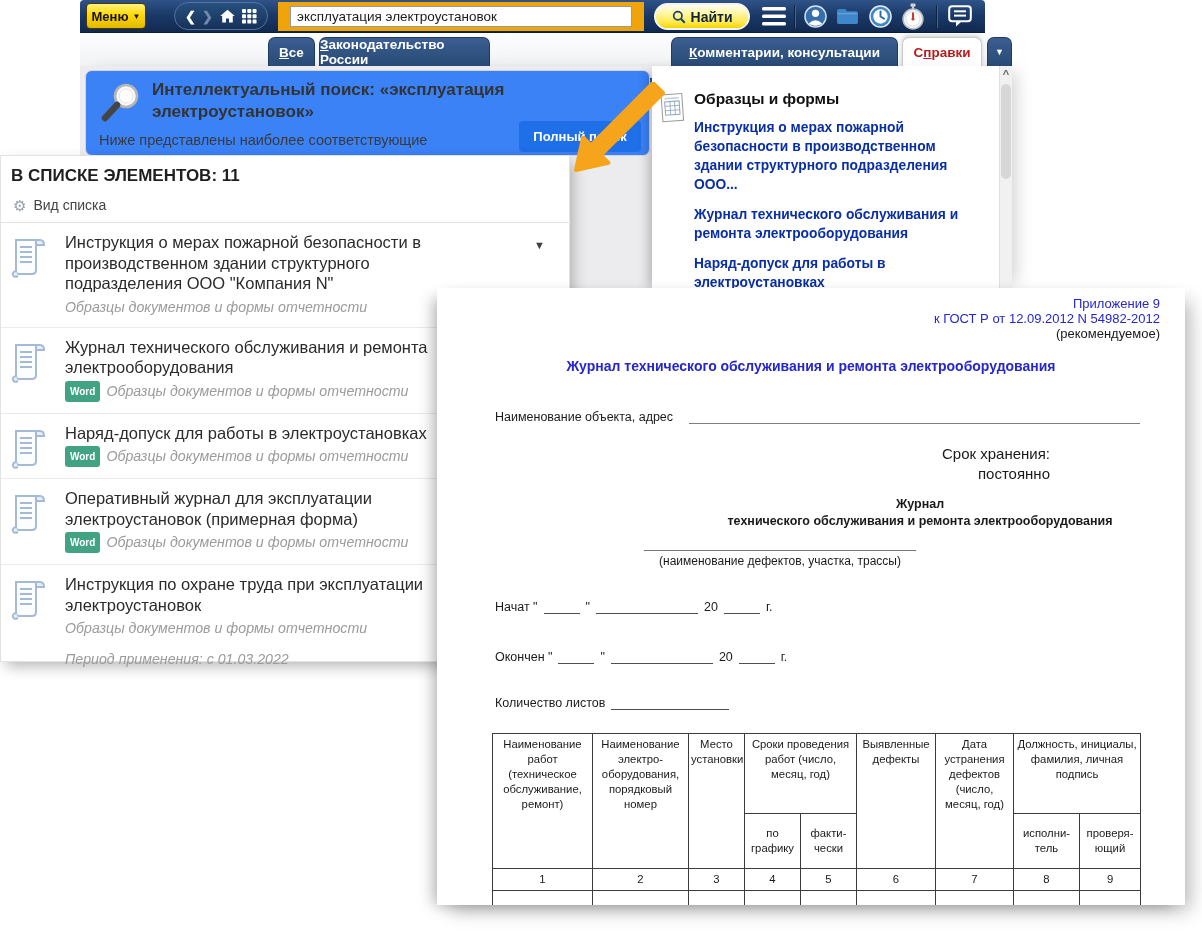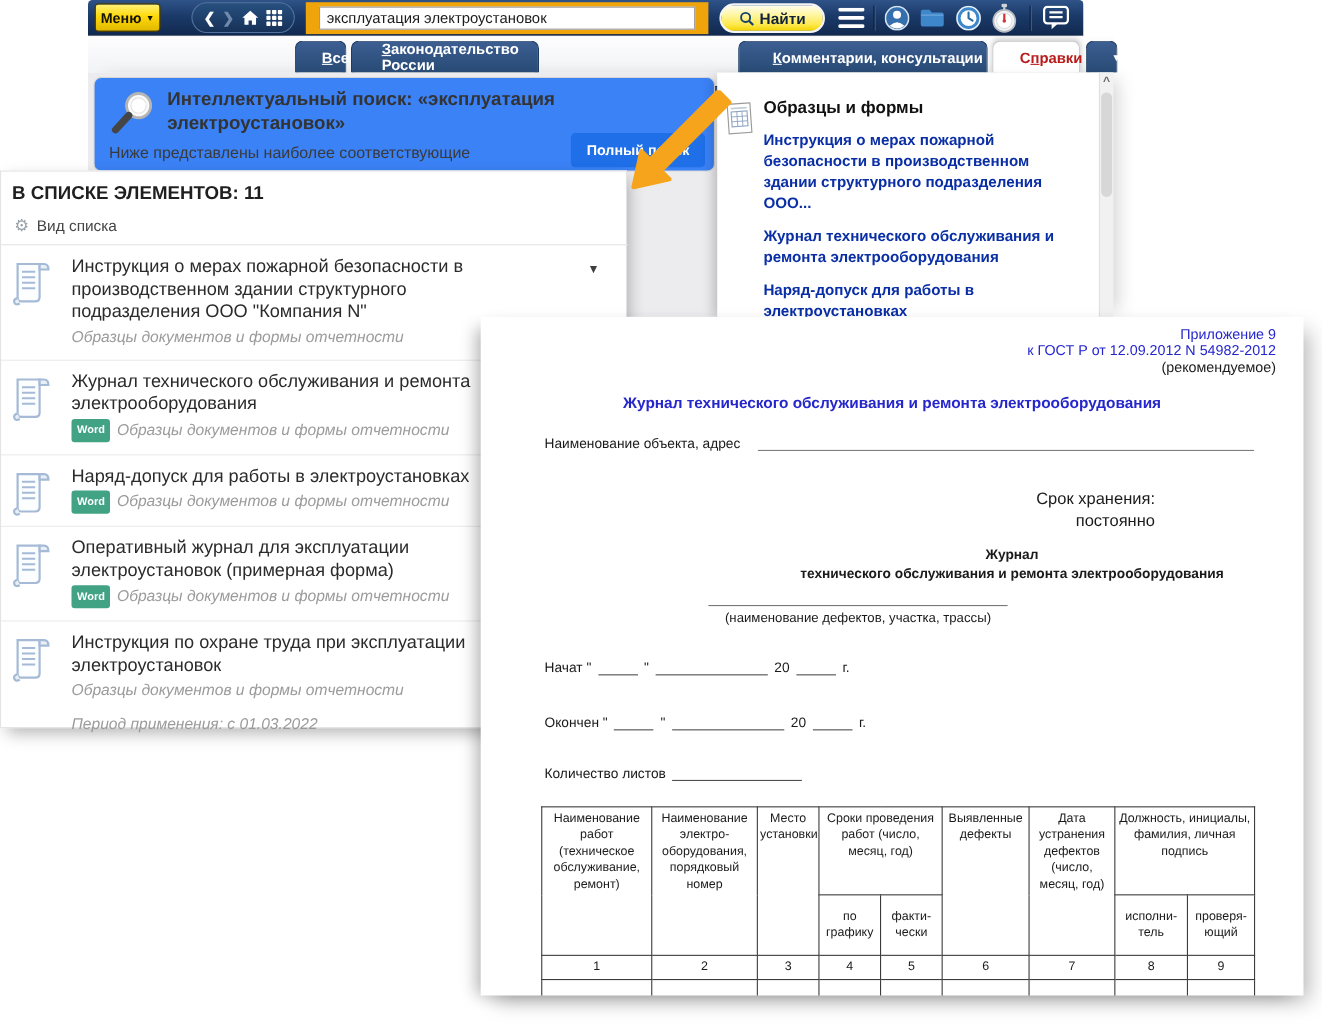--- a/index.html
+++ b/index.html
@@ -17,21 +17,21 @@
   .nav-b{color:#fff;font-size:13px;font-weight:bold;line-height:1;cursor:pointer;}
   .nav-dim{color:#7089ad;font-size:13px;font-weight:bold;line-height:1;}
   .srch-wrap{left:198px;top:2px;width:366px;height:29px;background:#f0a40c;}
   .srch-wrap input{position:absolute;left:12px;right:12px;top:4px;bottom:4px;width:342px;border:1px solid #9a9a9a;padding:0 6px;font-size:13.5px;color:#1c1c1c;font-family:"Liberation Sans",sans-serif;}
   .find-btn{left:574px;top:3px;width:96px;height:27px;border-radius:14px;background:linear-gradient(#fffdf0,#fff7a6 35%,#ffe94e 75%,#f2d300);border:2px solid #f4f4f4;display:flex;align-items:center;justify-content:center;gap:5px;font-size:14px;font-weight:bold;color:#10223c;cursor:pointer;}
   .tb-ic{display:flex;align-items:center;justify-content:center;cursor:pointer;}
   .sepline{width:0;height:23px;border-left:1px solid #0b2140;border-right:1px solid #44658e;}
 
   
   .tabstrip{left:0;top:33px;width:932px;height:33px;background:linear-gradient(#fdfdfe,#f2f3f5);}
-  .tab{top:37px;height:29px;border-radius:7px 7px 0 0;background:linear-gradient(#3c5e92,#284a74);border:1px solid #1e3c63;border-bottom:none;color:#fff;font-size:13.5px;font-weight:bold;display:flex;align-items:center;justify-content:center;cursor:pointer;padding-left:27px;}
+  .tab{top:37px;height:29px;border-radius:7px 7px 0 0;background:linear-gradient(#3c5e92,#284a74);border:1px solid #1e3c63;border-bottom:none;color:#fff;font-size:13.5px;font-weight:bold;display:flex;align-items:center;justify-content:center;cursor:pointer;}
   .tab .key{text-decoration:underline;}
   .tab.active{background:#fff;color:#b91c1c;border-color:#c9c9c9;box-shadow:0 -2px 4px rgba(0,0,0,.15);}
   .tab.ovf{font-size:9px;}
   .content-bg{left:0;top:66px;width:932px;height:224px;background:#ececee;box-shadow:10px 0 16px -6px rgba(0,0,0,.18);}
 
   
   .spanel{left:5px;top:70px;width:565px;height:86px;background:#3b82f6;border:1px solid #d5d5d5;border-radius:7px;}
   .sp-title{left:66px;top:8px;width:430px;font-size:17px;font-weight:bold;color:#333;line-height:22px;}
   .sp-sub{left:13px;top:61px;font-size:14.5px;color:#3a3a3a;}
   .full-btn{left:433px;top:50px;width:122px;height:31px;background:#1e6fe8;color:#fff;border-radius:4px;display:flex;align-items:center;justify-content:center;font-size:13px;font-weight:bold;cursor:pointer;}
@@ -59,21 +59,21 @@
   .li-title{font-size:16.5px;color:#2b2b2b;line-height:20.5px;}
   .li-sub{font-size:14.2px;font-style:italic;color:#9b9b9b;margin-top:4px;line-height:19px;}
   .badge{display:inline-block;background:#41a284;color:#fff;font-size:10px;font-weight:bold;font-style:normal;padding:1px 5px;border-radius:3px;margin-right:6px;position:relative;top:-1px;}
   .li-dd{position:absolute;right:24px;top:83px;font-size:11px;color:#3f3f3f;cursor:pointer;}
 
   
   .docp{left:437px;top:288px;width:748px;height:617px;background:#fff;z-index:3;box-shadow:-9px 5px 14px -5px rgba(0,0,0,.28),9px 9px 18px -4px rgba(0,0,0,.28);overflow:hidden;color:#1a1a1a;}
   .d-appendix{right:25px;top:8px;text-align:right;font-size:13px;line-height:15px;color:#2626cd;}
   .d-appendix .blk{color:#1a1a1a;}
   .d-title{left:0;top:70px;width:748px;text-align:center;font-size:14px;font-weight:bold;color:#2626cd;}
-  .d-objrow{left:58px;top:108px;width:645px;display:flex;}
+  .d-objrow{left:58px;top:122px;width:645px;display:flex;}
   .d-objlbl{font-size:12.5px;white-space:nowrap;}
   .d-objline{flex:1;margin-left:16px;margin-right:0;border-bottom:1.5px solid #7e7e7e;height:14px;}
   .d-storage{right:135px;top:156px;text-align:right;font-size:15px;line-height:20px;}
   .d-journal{left:283px;top:208px;width:400px;text-align:center;font-size:12.5px;font-weight:bold;line-height:17px;}
   .d-dept{left:173px;top:262px;width:340px;text-align:center;}
   .d-deptline{width:272px;margin:0 auto 3px;border-top:1.5px solid #777;height:0;}
   .d-deptcap{font-size:12px;color:#1a1a1a;}
   .d-row{font-size:12.5px;display:flex;align-items:flex-end;}
   .blank{display:inline-block;border-bottom:1.4px solid #4f4f4f;height:13px;margin:0 6px;}
   .b35{width:36px;} .b100{width:102px;} .b115{width:118px;}

